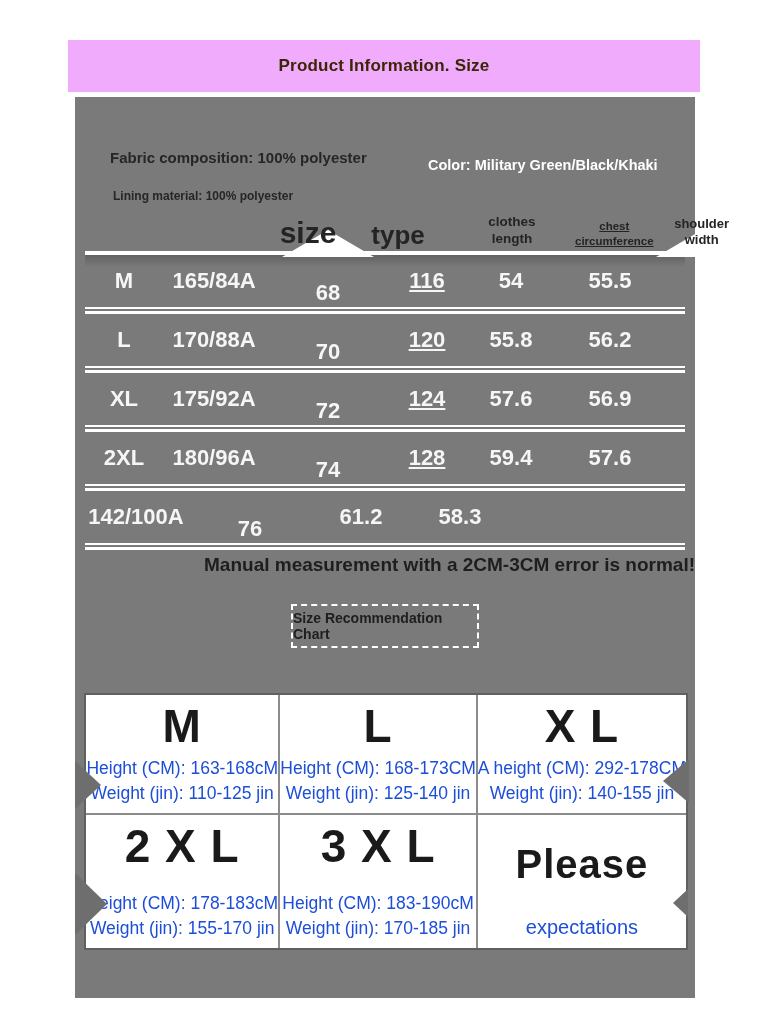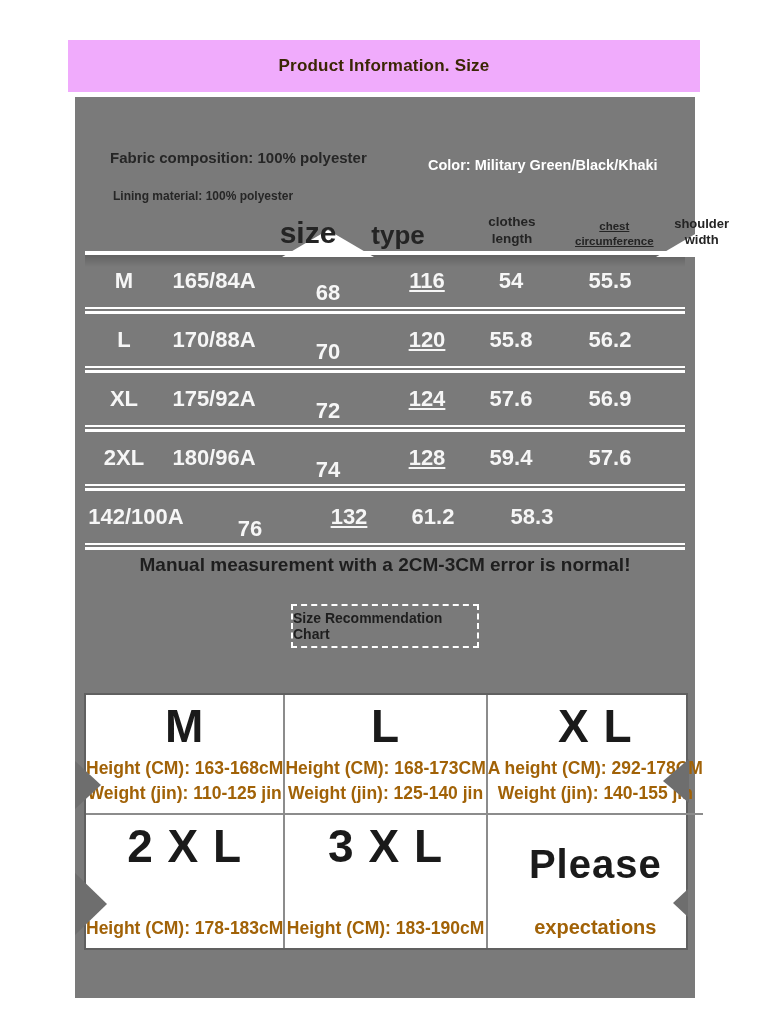--- a/index.html
+++ b/index.html
@@ -75,21 +75,21 @@
   .trow { display: flex; height: 52px; }
   .trow > div { text-align: center; line-height: 52px; font-size: 22px; font-weight: bold; color: #F6F6F6; }
   .sep {
     height: 7px;
     background: linear-gradient(to bottom, #ffffff 0, #ffffff 2px, rgba(255,255,255,0) 2px, rgba(255,255,255,0) 4.5px, #ffffff 4.5px, #ffffff 7px);
   }
 
   
   .note {
     position: absolute; left: 0; top: 457px; width: 100%;
-    text-align: center; font-size: 19px; font-weight: bold; color: #1E1E1E;
+    text-align: right; font-size: 19px; font-weight: bold; color: #1E1E1E;
   }
   .rec-btn {
     position: absolute; left: 50%; top: 507px; transform: translateX(-50%);
     width: 188px; height: 44px;
     border: 2px dashed #ffffff;
     display: flex; align-items: center; justify-content: center;
     cursor: pointer;
   }
   .rec-btn span { font-size: 14px; font-weight: bold; color: #1E1E1E; }
 
@@ -107,21 +107,21 @@
   .gcell {
     display: flex; flex-direction: column; align-items: center;
     border-right: 2px solid #8C8C8C;
     border-bottom: 2px solid #8C8C8C;
     padding-bottom: 7px;
     overflow: visible;
   }
   .gcell:nth-child(3n) { border-right: none; }
   .gcell:nth-child(n+4) { border-bottom: none; }
   .glabel { margin-top: 5px; font-size: 46px; font-weight: bold; color: #1A1A1A; line-height: 1.15; letter-spacing: 1px; white-space: nowrap; }
-  .gline { font-size: 17.5px; font-weight: bold; color: #a16207; line-height: 1.42; white-space: nowrap; }
+  .gline { font-size: 17.5px; font-weight: normal; color: #1d4ed8; line-height: 1.42; white-space: nowrap; }
   .gline.l1 { margin-top: auto; }
   .gline:empty { display: none; }
   .cell-alt .glabel { font-size: 40px; margin-top: 26px; }
   .cell-alt .gline.l1 { margin-top: 26px; font-size: 20px; }
 
   
   .arrow { position: absolute; width: 0; height: 0; z-index: 2; }
   .arrow-r1-left  { left: 0;     top: 664px; border-top: 24px solid transparent; border-bottom: 24px solid transparent; border-left: 26px solid #6E6E6E; }
   .arrow-r1-right { left: 588px; top: 662px; border-top: 22px solid transparent; border-bottom: 22px solid transparent; border-right: 26px solid #6E6E6E; }
   .arrow-r2-left  { left: 0;     top: 776px; border-top: 31px solid transparent; border-bottom: 31px solid transparent; border-left: 32px solid #6E6E6E; }
@@ -201,21 +201,20 @@
         <div class="c4">128</div>
         <div class="c5">59.4</div>
         <div class="c6">57.6</div>
         <div class="csp"></div>
       </div>
       <div class="sep"></div>
 
       <div class="trow">
         <div class="c2">142/100A</div>
         <div class="c3">76</div>
-        <div class="c4">132</div>
         <div class="c5">61.2</div>
         <div class="c6">58.3</div>
         <div class="csp"></div>
       </div>
       <div class="sep"></div>
     </div>
 
     <div class="note">Manual measurement with a 2CM-3CM error is normal!</div>
 
     <div class="rec-btn">
@@ -234,24 +233,26 @@
         <div class="gline">Weight (jin): 125-140 jin</div>
       </div>
       <div class="gcell">
         <div class="glabel">X L</div>
         <div class="gline l1">A height (CM): 292-178CM</div>
         <div class="gline">Weight (jin): 140-155 jin</div>
       </div>
       <div class="gcell">
         <div class="glabel">2 X L</div>
         <div class="gline l1">Height (CM): 178-183cM</div>
+        <div class="gline">Weight (jin): 155-170 jin</div>
       </div>
       <div class="gcell">
         <div class="glabel">3 X L</div>
         <div class="gline l1">Height (CM): 183-190cM</div>
+        <div class="gline">Weight (jin): 170-185 jin</div>
       </div>
       <div class="gcell cell-alt">
         <div class="glabel">Please</div>
         <div class="gline l1">expectations</div>
 
       </div>
     </div>
 
     <div class="arrow arrow-r1-left"></div>
     <div class="arrow arrow-r1-right"></div>

